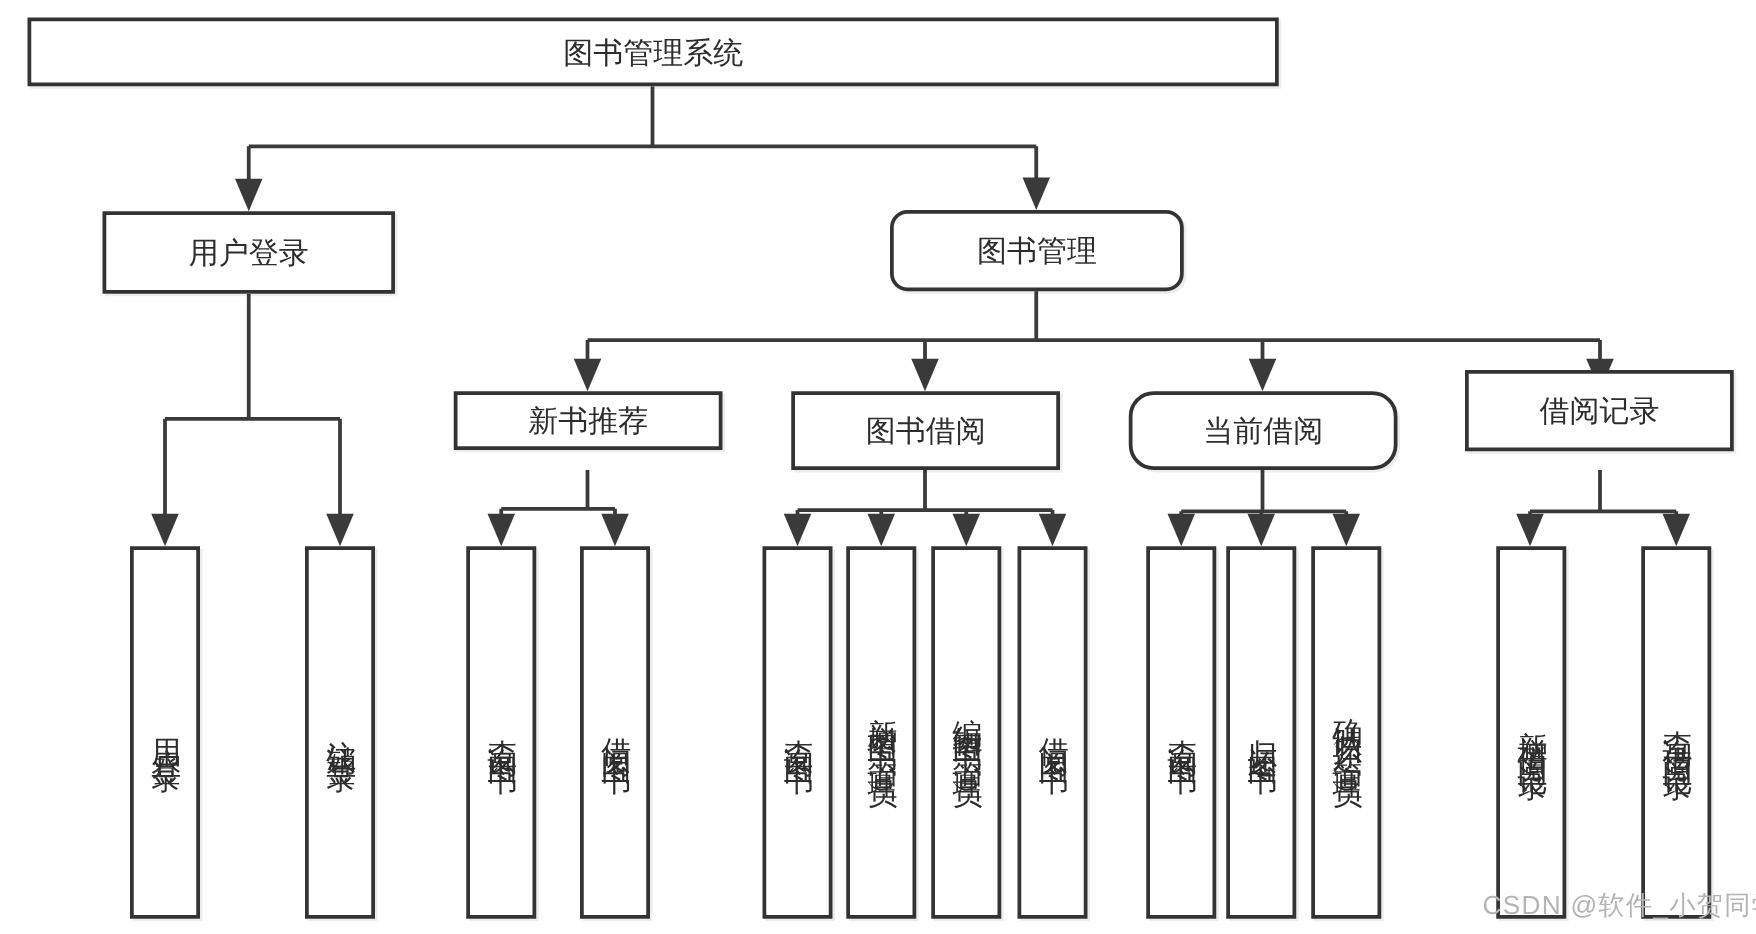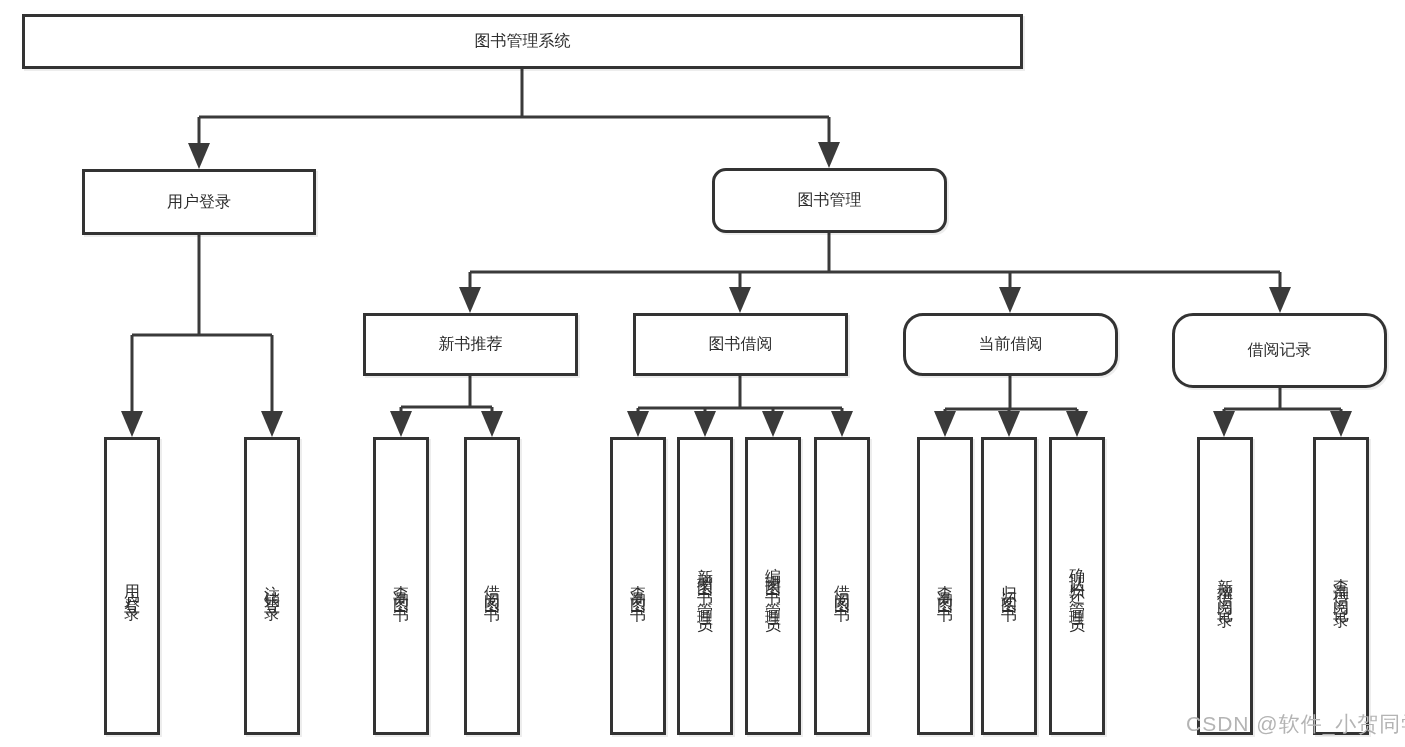--- a/index.html
+++ b/index.html
@@ -31,21 +31,21 @@
   .connectors polygon{
     fill:var(--line);
     stroke:none;
   }
   .box{
     position:absolute;
     box-sizing:border-box;
     background:#ffffff;
     border:3px solid var(--border);
     color:var(--text);
-    font-size:16px;
+    font-size:24px;
     display:flex;
     align-items:center;
     justify-content:center;
     text-align:center;
     box-shadow:2px 2px 0 rgba(0,0,0,0.07);
     white-space:nowrap;
   }
   .leaf{
     writing-mode:vertical-rl;
     text-orientation:mixed;
@@ -115,24 +115,24 @@
       <polygon points="1213,411 1235,411 1224,437"></polygon>
       <polygon points="1330,411 1352,411 1341,437"></polygon>
     </g>
   </svg>
 
   <div class="box" style="left:22px;top:14px;width:1001px;height:55px;">图书管理系统</div>
 
   <div class="box" style="left:82px;top:169px;width:234px;height:66px;">用户登录</div>
   <div class="box" style="left:712px;top:168px;width:235px;height:65px;border-radius:14px;">图书管理</div>
 
-  <div class="box" style="left:363px;top:313px;width:215px;height:63px;">新书推荐</div>
+  <div class="box" style="left:363px;top:313px;width:215px;height:47px;">新书推荐</div>
   <div class="box" style="left:633px;top:313px;width:215px;height:63px;">图书借阅</div>
   <div class="box" style="left:903px;top:313px;width:215px;height:63px;border-radius:20px;">当前借阅</div>
-  <div class="box" style="left:1172px;top:313px;width:215px;height:75px;border-radius:21px;">借阅记录</div>
+  <div class="box" style="left:1172px;top:296px;width:215px;height:65px;">借阅记录</div>
 
   <div class="box leaf" style="left:104px;top:437px;width:56px;height:298px;">用户登录</div>
   <div class="box leaf" style="left:244px;top:437px;width:56px;height:298px;">注销登录</div>
 
   <div class="box leaf" style="left:373px;top:437px;width:56px;height:298px;">查询图书</div>
   <div class="box leaf" style="left:464px;top:437px;width:56px;height:298px;">借阅图书</div>
 
   <div class="box leaf" style="left:610px;top:437px;width:56px;height:298px;">查询图书</div>
   <div class="box leaf" style="left:677px;top:437px;width:56px;height:298px;">新增图书（管理员）</div>
   <div class="box leaf" style="left:745px;top:437px;width:56px;height:298px;">编辑图书（管理员）</div>

